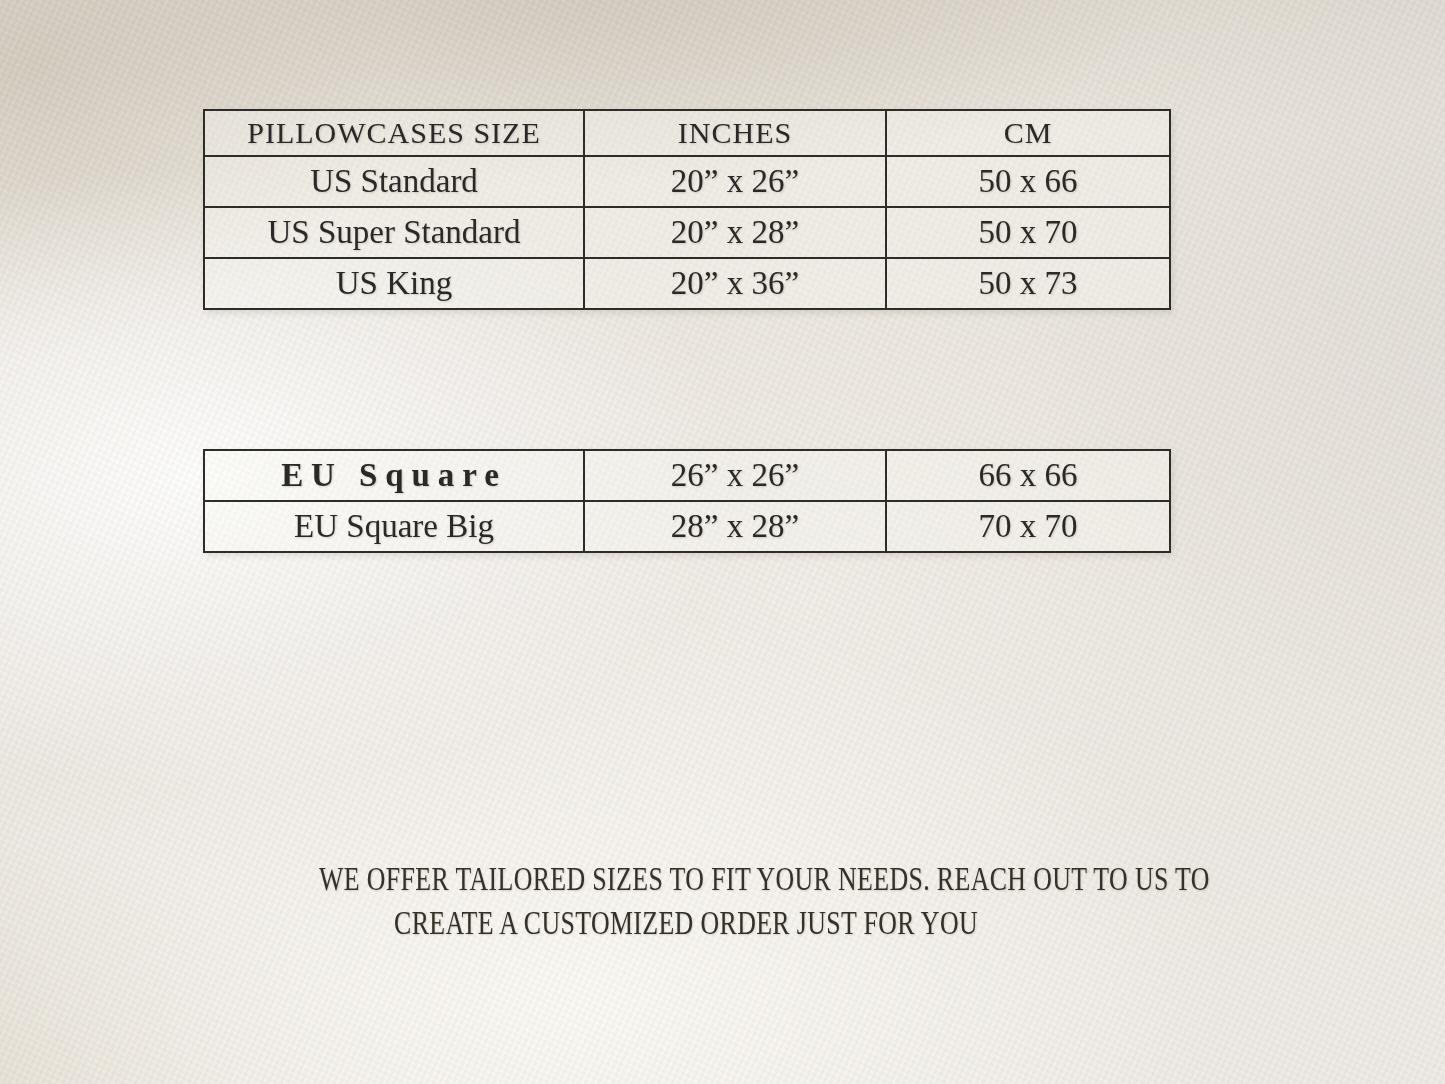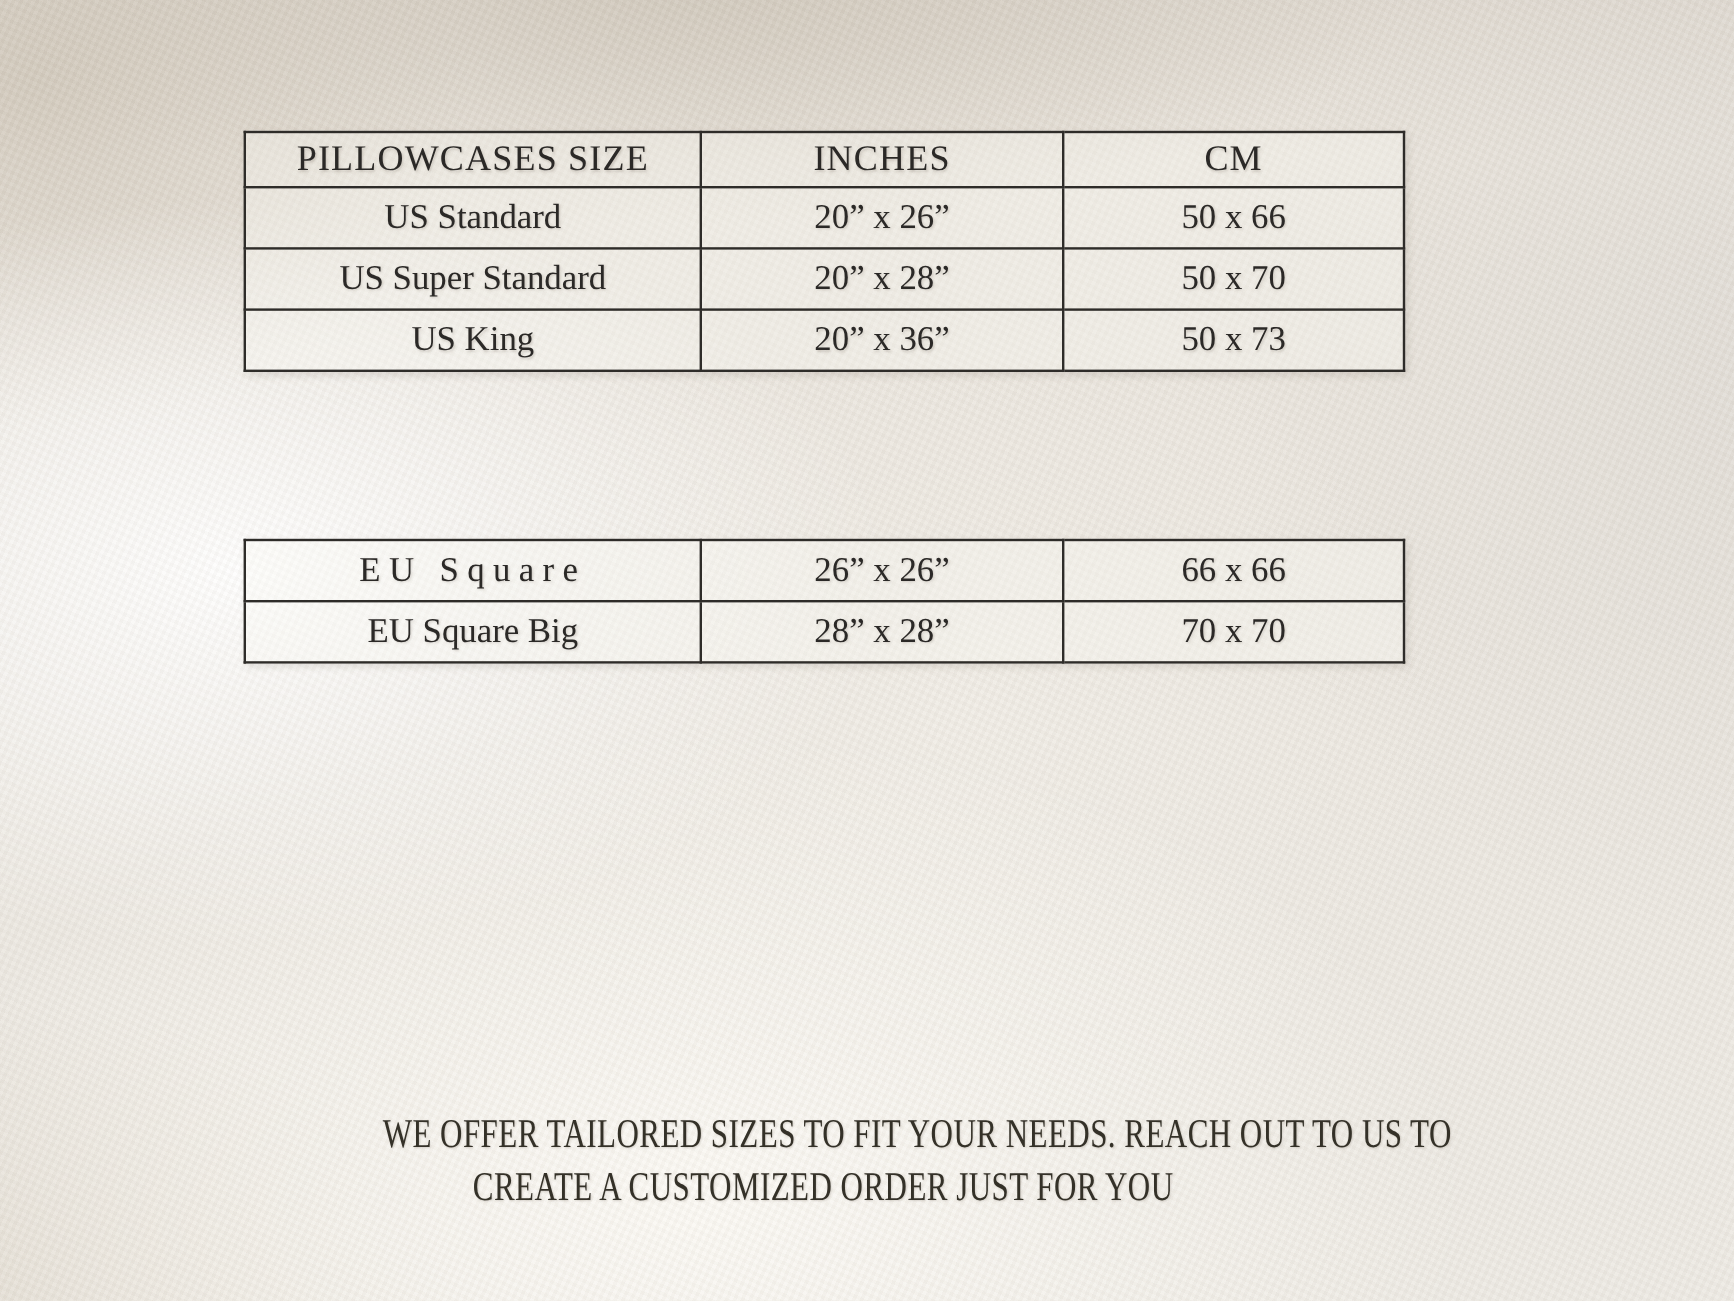--- a/index.html
+++ b/index.html
@@ -45,30 +45,30 @@
     margin-top: 24px;
   }
   .size-table th {
     height: 44px;
     font-size: 30px;
     font-weight: normal;
     letter-spacing: 1px;
   }
   .size-table td {
     height: 49px;
-    font-size: 29px;
+    font-size: 33px;
   }
   .t-us { top: 109px; }
   .t-eu { top: 449px; }
   .t-au { top: 685px; }
-  .spaced { letter-spacing: 0.24em; }
+  .spaced { letter-spacing: 0.24em; font-weight: bold; }
   .footer-note {
     position: absolute;
     left: 203px;
-    top: 924px;
+    top: 857px;
     width: 966px;
     text-align: center;
     color: #343128;
   }
   .footer-line {
     display: block;
     white-space: nowrap;
     font-size: 34px;
     line-height: 44px;
     letter-spacing: 0.5px;

